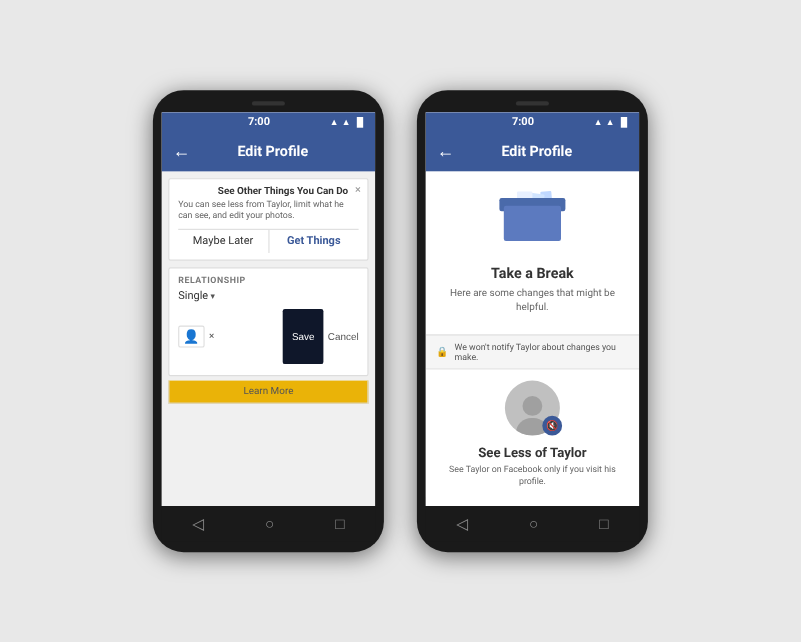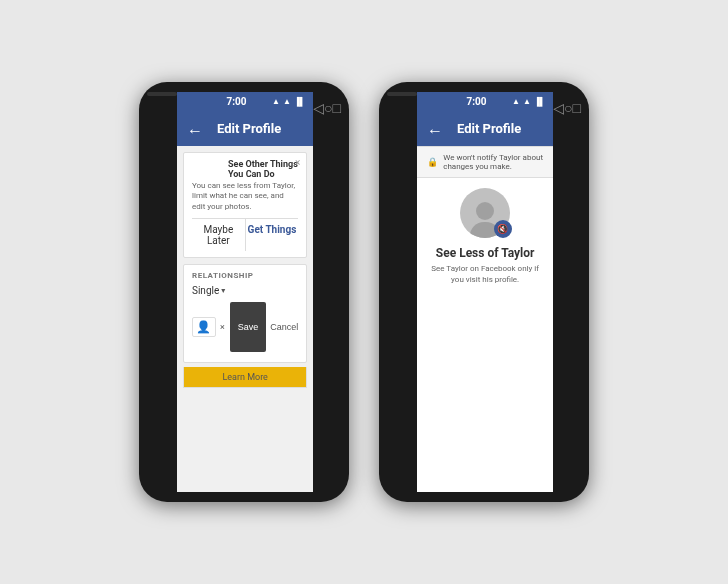--- a/index.html
+++ b/index.html
@@ -17,21 +17,21 @@
 
     
     .phone {
       width: 210px;
       height: 420px;
       background: #1a1a1a;
       border-radius: 28px;
       padding: 10px 8px;
       box-shadow: 0 4px 20px rgba(0,0,0,0.5);
       display: flex;
-      flex-direction: row;
+      flex-direction: column;
       position: relative;
     }
     .phone-speaker {
       width: 30px;
       height: 4px;
       background: #333;
       border-radius: 2px;
       margin: 0 auto 2px;
     }
     .status-bar {
@@ -193,21 +193,21 @@
       justify-content: center;
     }
     .person-icon-box span {
       font-size: 12px;
     }
     .close-tag {
       font-size: 9px;
       color: #555;
     }
     .save-btn {
-      background: #404040;
+      background: #0f172a;
       color: white;
       border: none;
       padding: 20px 8px;
       font-size: 9px;
       border-radius: 2px;
       margin-left: auto;
     }
     .cancel-btn {
       color: #555;
       font-size: 9px;
@@ -474,20 +474,34 @@
       </div>
     </div>
 
     <div class="fb-header">
       <span class="back-arrow">←</span>
       <span class="title">Edit Profile</span>
     </div>
 
     <div class="screen-content" style="background:white;">
 
+      <div class="break-content">
+
+        <div class="break-icon-wrap">
+          <div class="file-box">
+            <div class="box-paper3"></div>
+            <div class="box-paper2"></div>
+            <div class="box-paper"></div>
+            <div class="box-lid"></div>
+            <div class="box-body"></div>
+          </div>
+        </div>
+        <div class="take-break-title">Take a Break</div>
+        <div class="take-break-desc">Here are some changes that might be helpful.</div>
+      </div>
 
       <div class="privacy-notice">
         <span class="lock-icon">🔒</span>
         <span class="privacy-text">We won't notify Taylor about changes you make.</span>
       </div>
 
       <div class="see-less-section">
         <div class="see-less-icon-wrap">
           <div class="person-silhouette">
             <div class="person-head"></div>

